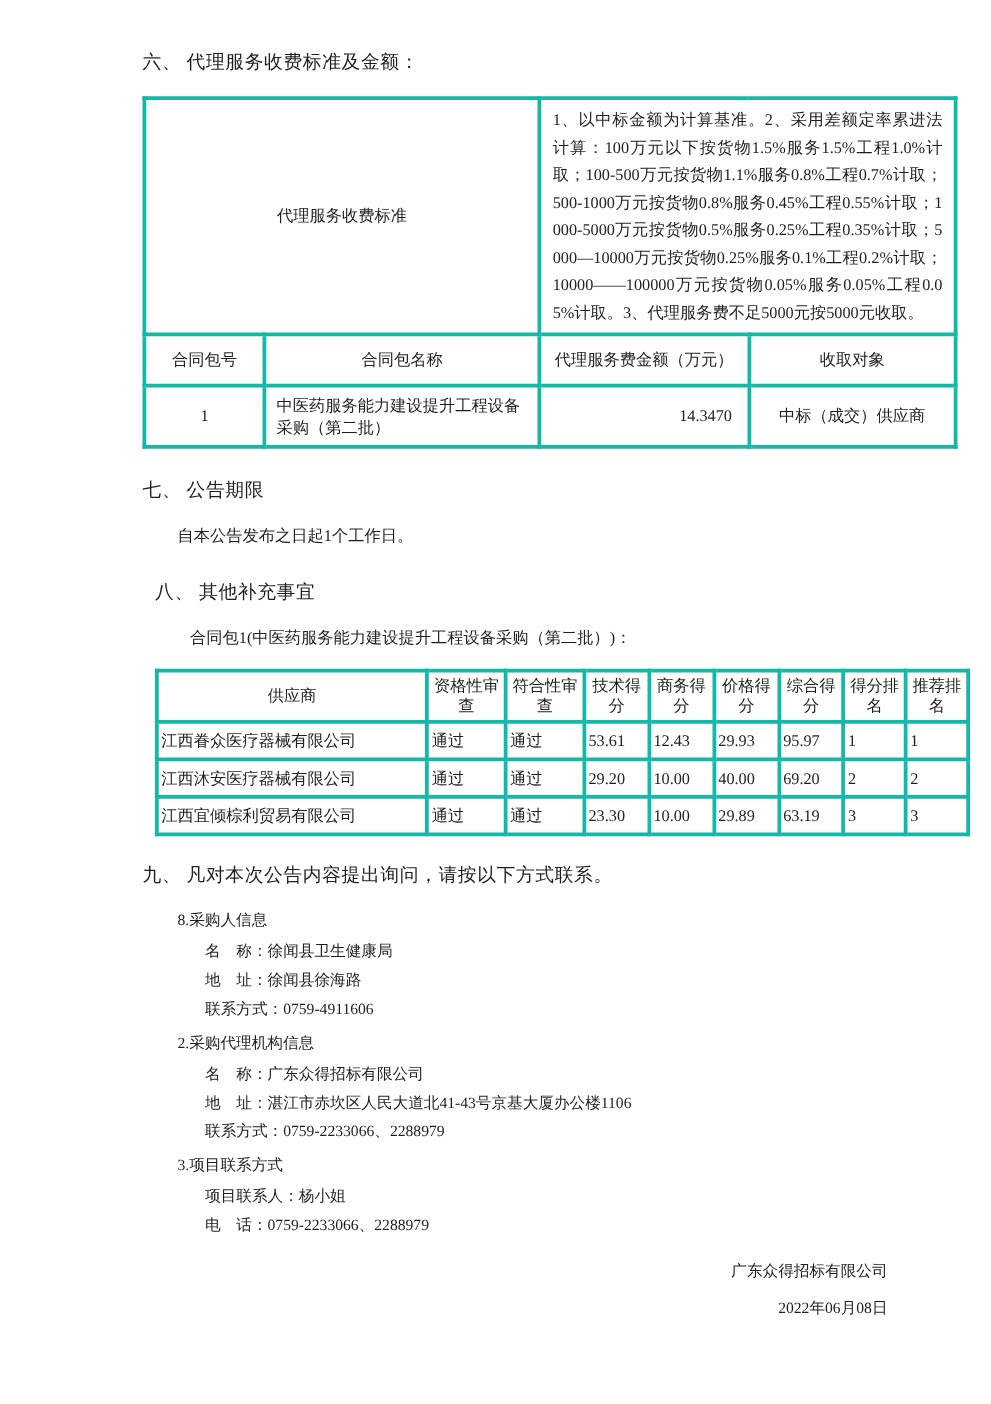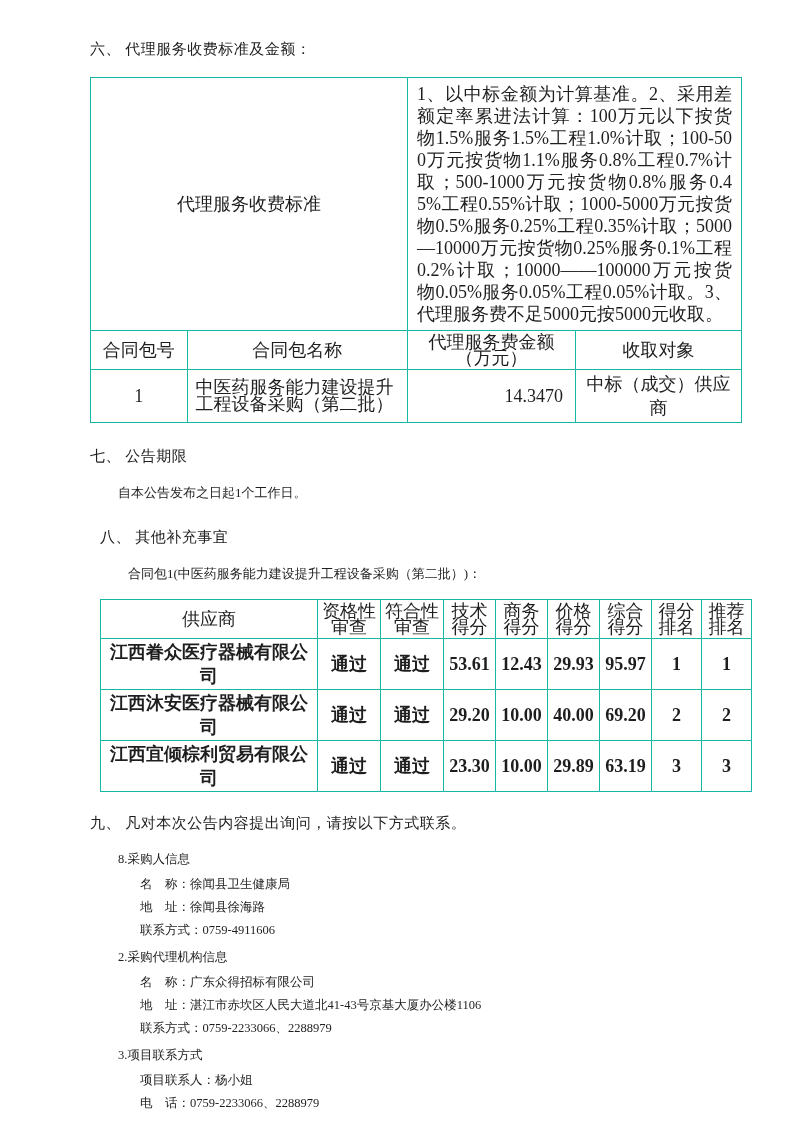--- a/index.html
+++ b/index.html
@@ -1,64 +1,64 @@
 <!DOCTYPE html>
 <html><head>
 <meta charset="utf-8">
 <style>
   html,body{margin:0;padding:0;background:#ffffff;}
   .page{
     position:relative;
     width:793px;height:1123px;
     background:#ffffff;
     box-sizing:border-box;
-    padding:40px 83px 0 90px;
+    padding:40px 83px 0 114px;
     font-family:"Liberation Serif","DejaVu Serif",serif;
     color:#1e1e1e;
     overflow:hidden;
   }
   .sec-heading{
     font-size:15px;
     letter-spacing:0.5px;
     margin:0 0 18px 0;
     font-weight:normal;
   }
   .body-line{
     font-size:13px;
     margin:0 0 0 28px;
   }
   table{
     border-collapse:collapse;
     width:652px;
     table-layout:fixed;
   }
   td{
-    border:1px solid #14b8a6;
-    font-size:18px;
+    border:3px solid #14b8a6;
+    font-size:13px;
     padding:2px 6px;
     vertical-align:middle;
     word-break:break-all;
   }
   .fee-label-cell{text-align:center;}
   .fee-desc-cell{
     text-align:justify;
     line-height:22px;
     padding:5px 9px;
   }
   .hdr-cell{
     text-align:center;
     height:34px;
     line-height:16px;
     padding:2px 3px;
   }
   .pkg-no-cell{text-align:center;height:42px;}
   .pkg-name-cell{text-align:left;line-height:17px;padding:4px 8px;}
   .pkg-amount-cell{text-align:right;padding-right:12px;}
   .pkg-target-cell{text-align:center;}
-  .score-cell{text-align:center;height:25px;padding:1px 2px;font-weight:bold;}
+  .score-cell{height:25px;padding:1px 2px;}
   .s7-block{margin-top:24px;}
   .s8-block{margin-top:26px;margin-left:10px;}
   .score-table{margin-top:16px;}
   .s9-block{margin-top:22px;}
   .contact-group-label{
     font-size:12.5px;
     margin:12px 0 10px 28px;
   }
   .contact-line{
     font-size:12.5px;

